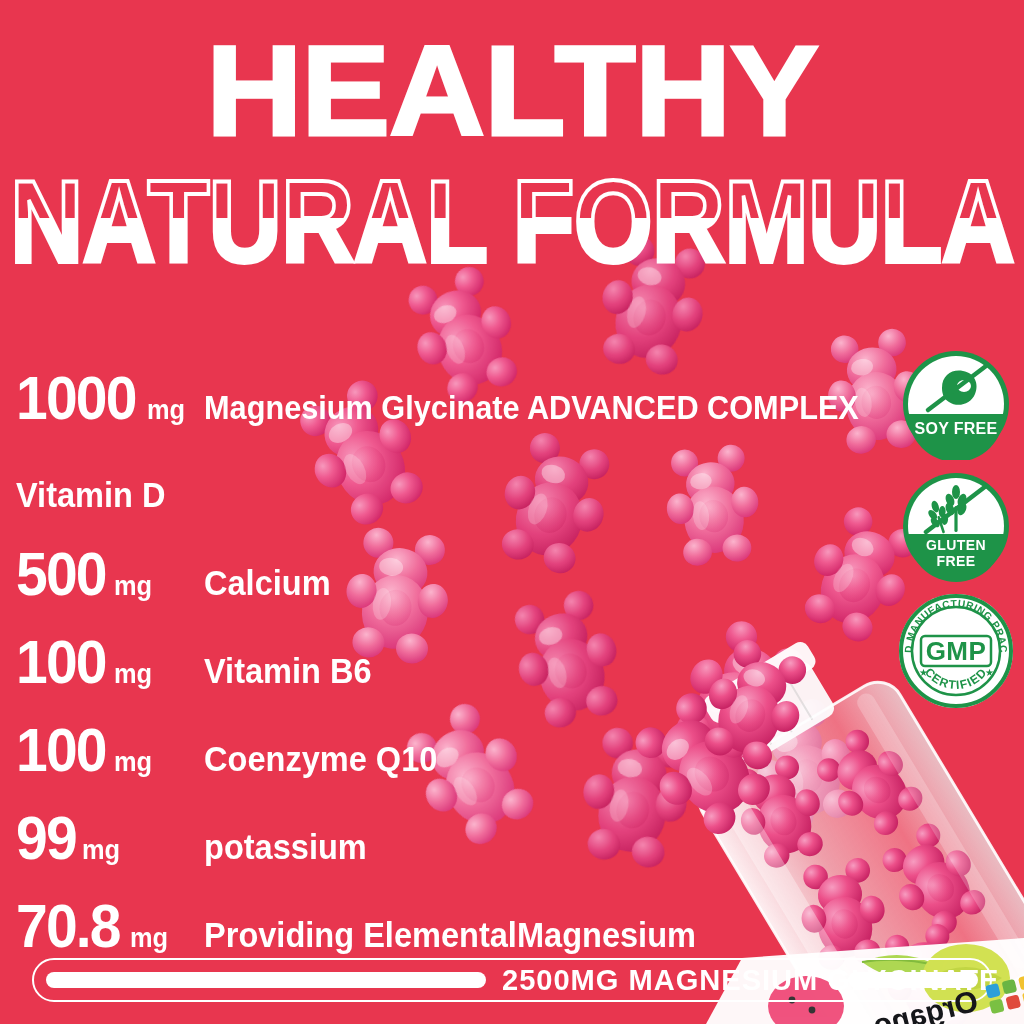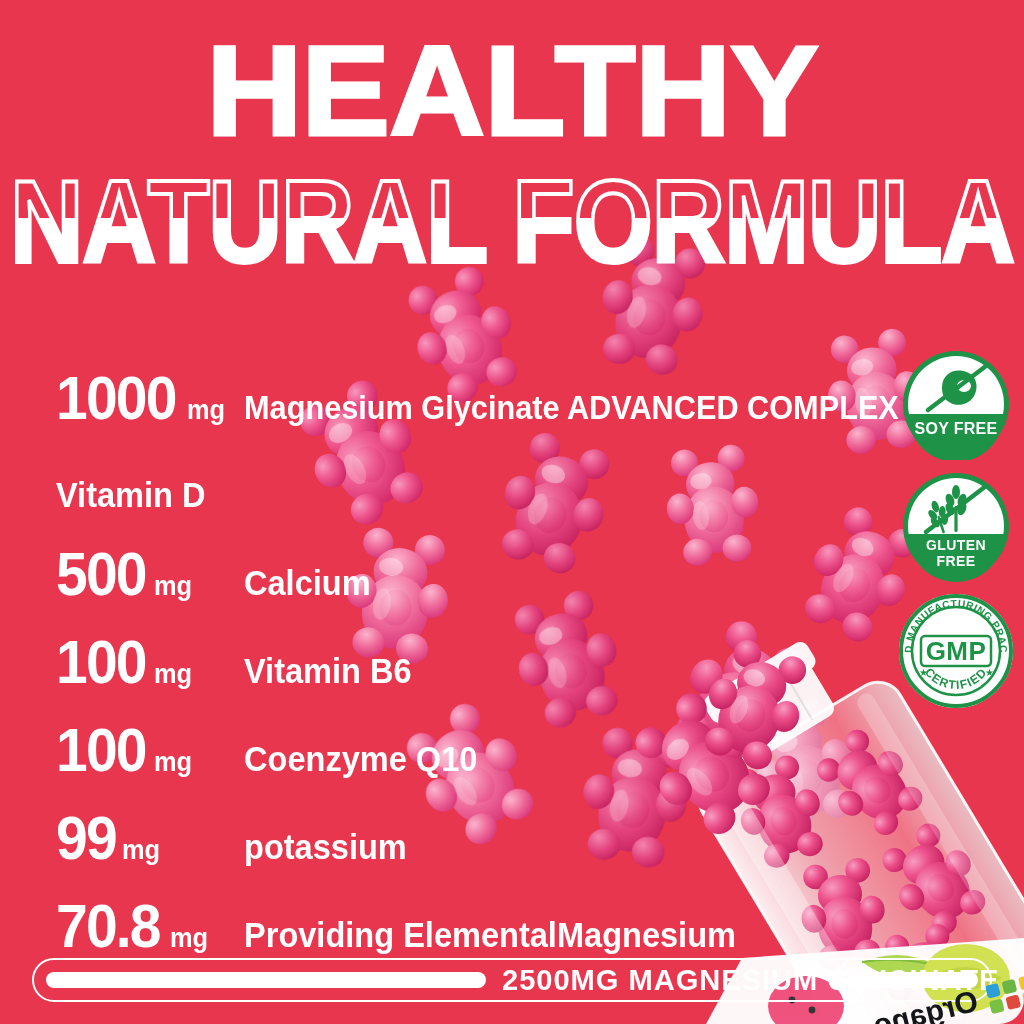--- a/index.html
+++ b/index.html
@@ -4,21 +4,20 @@
 <style>
   html,body{margin:0;padding:0;}
   body{
     width:1024px;height:1024px;overflow:hidden;
     font-family:"Liberation Sans","DejaVu Sans",sans-serif;
     background:#e8364f;
   }
   #poster{
     position:relative;width:1024px;height:1024px;overflow:hidden;
     background:#e8364f;
-    border-radius:25px;
   }
 
   
   .layer{position:absolute;left:0;top:0;width:1024px;height:1024px;}
   .gummies{z-index:1;}
   .bottle{z-index:2;}
 
   
   #headline{
     position:absolute;left:0;top:28px;width:1024px;text-align:center;
@@ -37,21 +36,21 @@
     position:absolute;left:4px;top:160px;width:1016px;height:124px;z-index:3;text-align:center;
   }
   #natline svg{display:block;}
 
   
   #ingredients{
     position:absolute;left:16px;top:338px;width:800px;z-index:3;
   }
   .irow{
     position:relative;height:88px;
-    display:flex;align-items:flex-end;margin-left:40px;
+    display:flex;align-items:flex-end;
   }
   .amt{
     display:flex;align-items:baseline;
     width:188px;flex:0 0 188px;
     color:#fff;
   }
   .amt .num{
     font-size:62px;font-weight:700;line-height:0.92;
     letter-spacing:-2px;
     transform:scaleX(0.92);transform-origin:left bottom;

